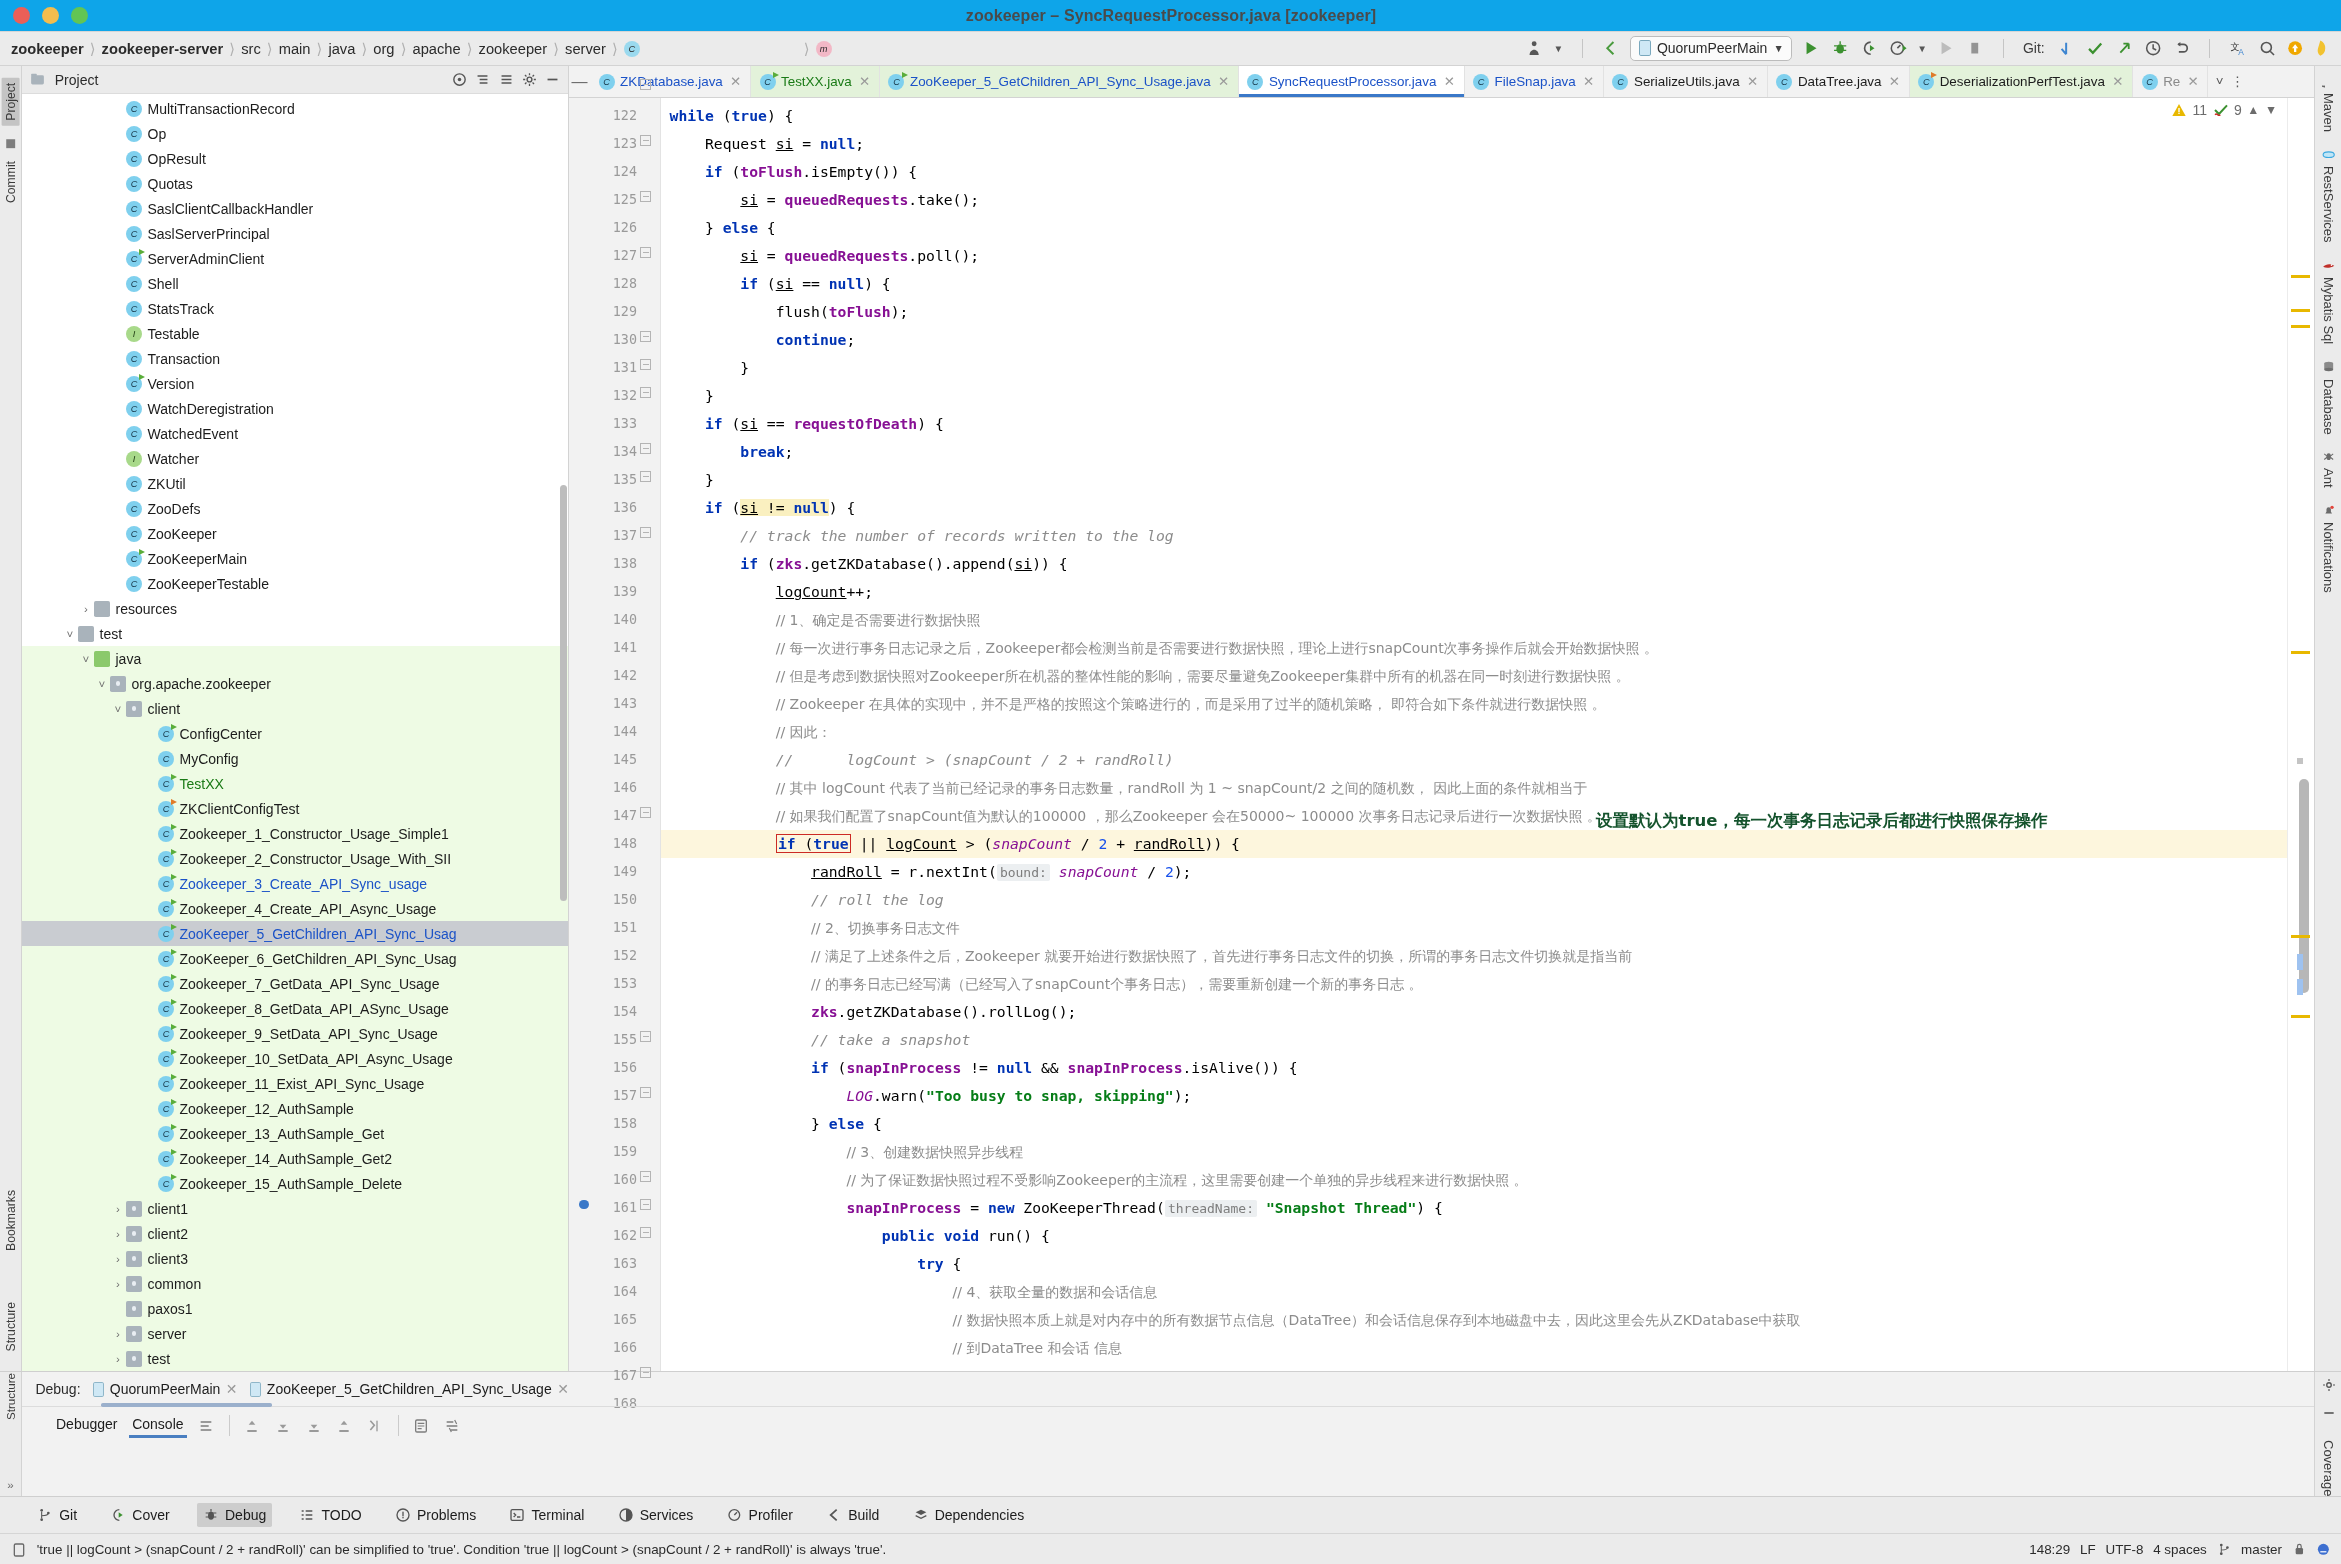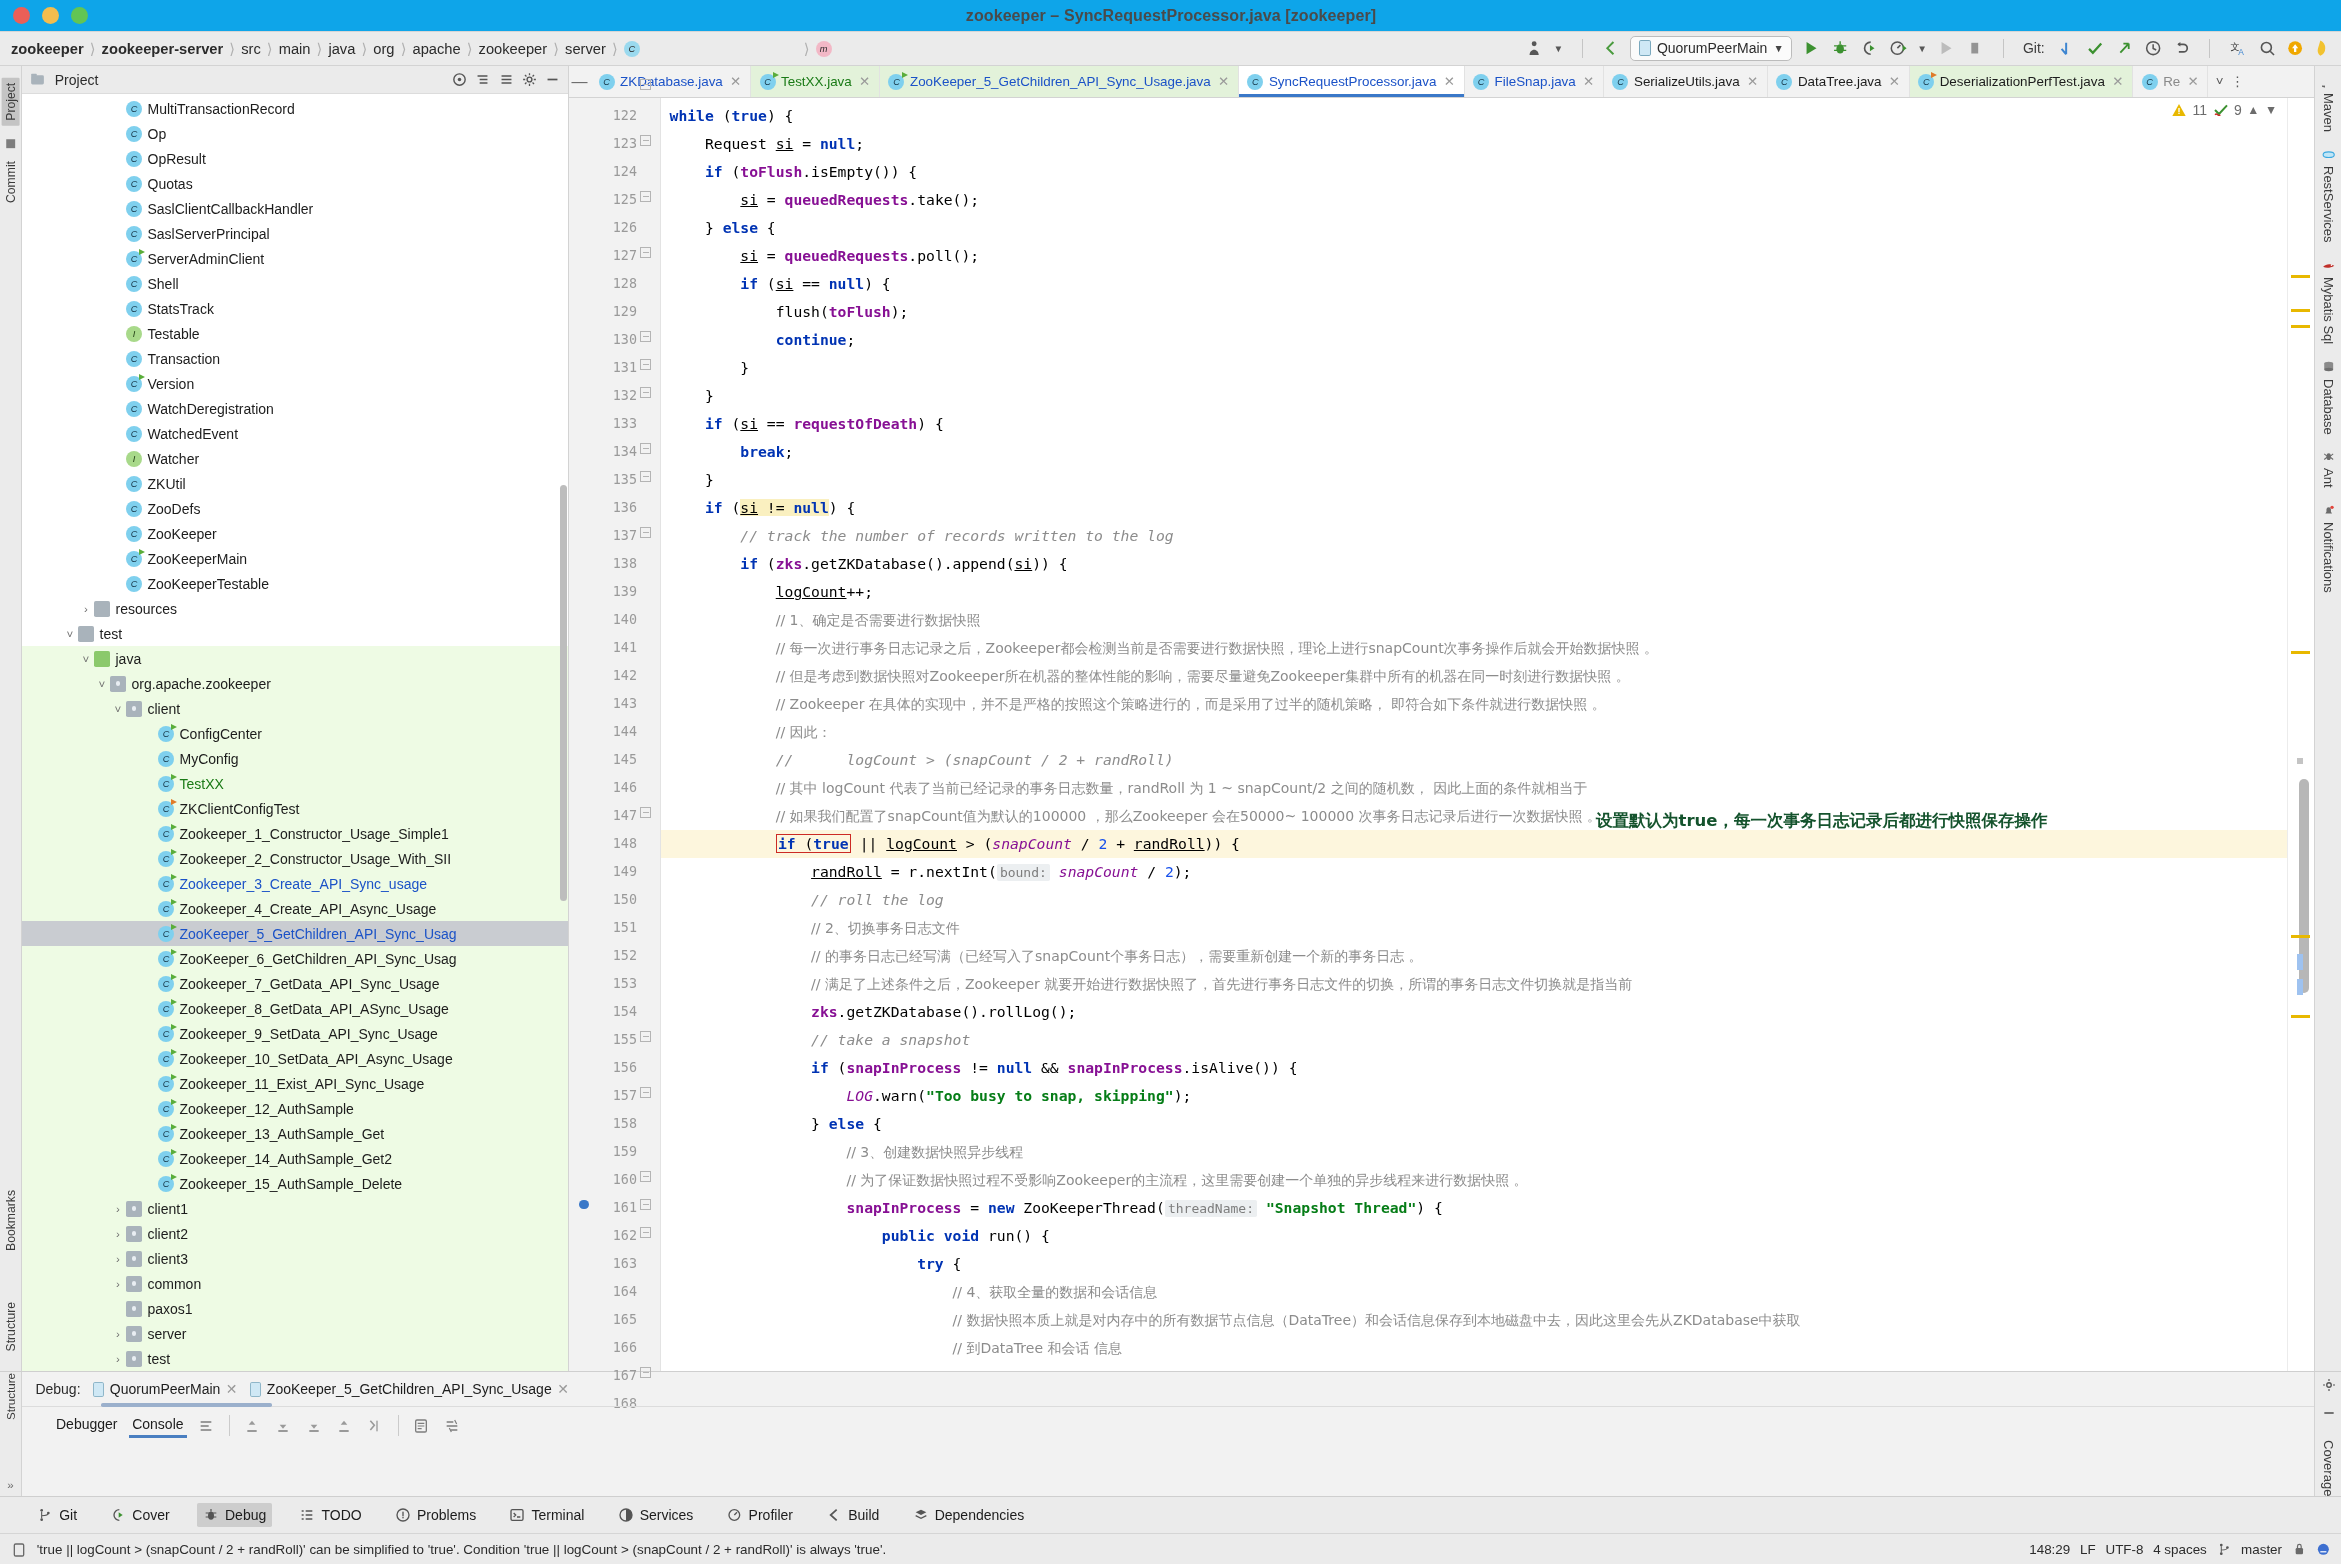--- a/index.html
+++ b/index.html
@@ -858,22 +858,22 @@
             <div class="cline">            <span class="cmtcn">// 但是考虑到数据快照对Zookeeper所在机器的整体性能的影响，需要尽量避免Zookeeper集群中所有的机器在同一时刻进行数据快照 。</span></div>
             <div class="cline">            <span class="cmtcn">// Zookeeper 在具体的实现中，并不是严格的按照这个策略进行的，而是采用了过半的随机策略， 即符合如下条件就进行数据快照 。</span></div>
             <div class="cline">            <span class="cmtcn">// 因此：</span></div>
             <div class="cline">            <span class="cmt">//      logCount &gt; (snapCount / 2 + randRoll)</span></div>
             <div class="cline">            <span class="cmtcn">// 其中 logCount 代表了当前已经记录的事务日志数量，randRoll 为 1 ~ snapCount/2 之间的随机数， 因此上面的条件就相当于</span></div>
             <div class="cline">            <span class="cmtcn">// 如果我们配置了snapCount值为默认的100000 ，那么Zookeeper 会在50000~ 100000 次事务日志记录后进行一次数据快照 。</span></div>
             <div class="cline hl">            <span class="redbox"><span class="kw">if</span> (<span class="kw">true</span></span> || <span class="lv">logCount</span> &gt; (<span class="stat">snapCount</span> / <span class="num">2</span> + <span class="lv">randRoll</span>)) {</div>
             <div class="cline">                <span class="lv">randRoll</span> = r.nextInt(<span class="hint">bound:</span> <span class="stat">snapCount</span> / <span class="num">2</span>);</div>
             <div class="cline">                <span class="cmt">// roll the log</span></div>
             <div class="cline">                <span class="cmtcn">// 2、切换事务日志文件</span></div>
+            <div class="cline">                <span class="cmtcn">// 满足了上述条件之后，Zookeeper 就要开始进行数据快照了，首先进行事务日志文件的切换，所谓的事务日志文件切换就是指当前</span></div>
             <div class="cline">                <span class="cmtcn">// 的事务日志已经写满（已经写入了snapCount个事务日志），需要重新创建一个新的事务日志 。</span></div>
-            <div class="cline">                <span class="cmtcn">// 满足了上述条件之后，Zookeeper 就要开始进行数据快照了，首先进行事务日志文件的切换，所谓的事务日志文件切换就是指当前</span></div>
             <div class="cline">                <span class="fld">zks</span>.getZKDatabase().rollLog();</div>
             <div class="cline">                <span class="cmt">// take a snapshot</span></div>
             <div class="cline">                <span class="kw">if</span> (<span class="fld">snapInProcess</span> != <span class="kw">null</span> &amp;&amp; <span class="fld">snapInProcess</span>.isAlive()) {</div>
             <div class="cline">                    <span class="stat">LOG</span>.warn(<span class="str">"Too busy to snap, skipping"</span>);</div>
             <div class="cline">                } <span class="kw">else</span> {</div>
             <div class="cline">                    <span class="cmtcn">// 3、创建数据快照异步线程</span></div>
             <div class="cline">                    <span class="cmtcn">// 为了保证数据快照过程不受影响Zookeeper的主流程，这里需要创建一个单独的异步线程来进行数据快照 。</span></div>
             <div class="cline">                    <span class="fld">snapInProcess</span> = <span class="kw">new</span> ZooKeeperThread(<span class="hint">threadName:</span> <span class="str">"Snapshot Thread"</span>) {</div>
             <div class="cline">                        <span class="kw">public void</span> run() {</div>
             <div class="cline">                            <span class="kw">try</span> {</div>

